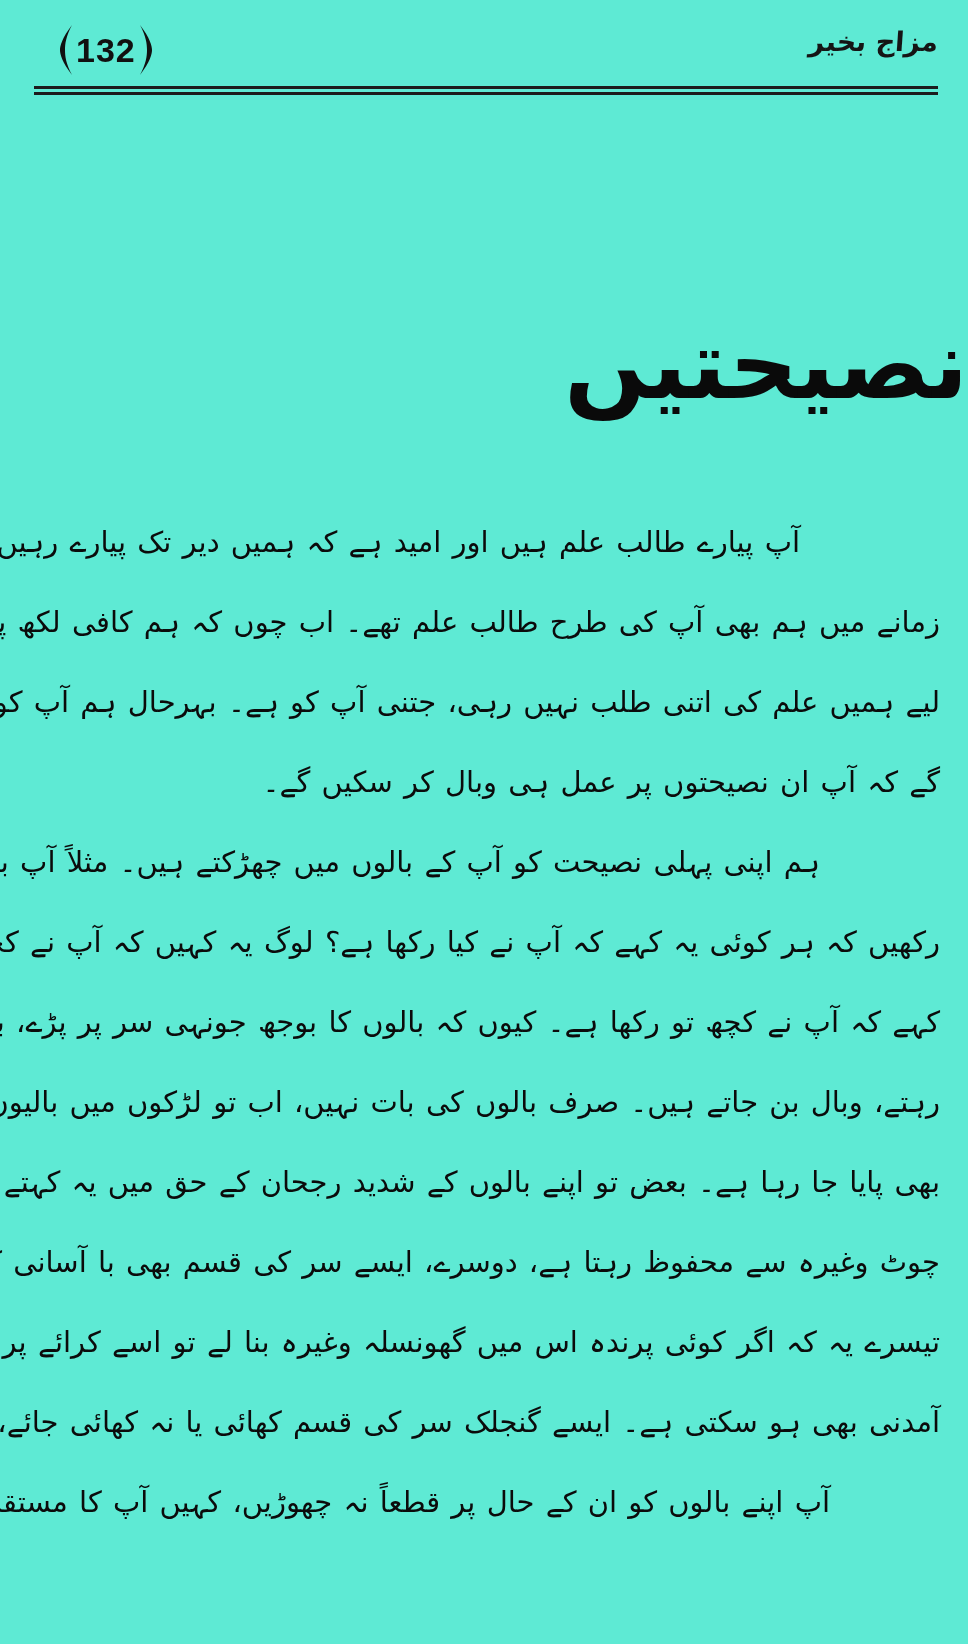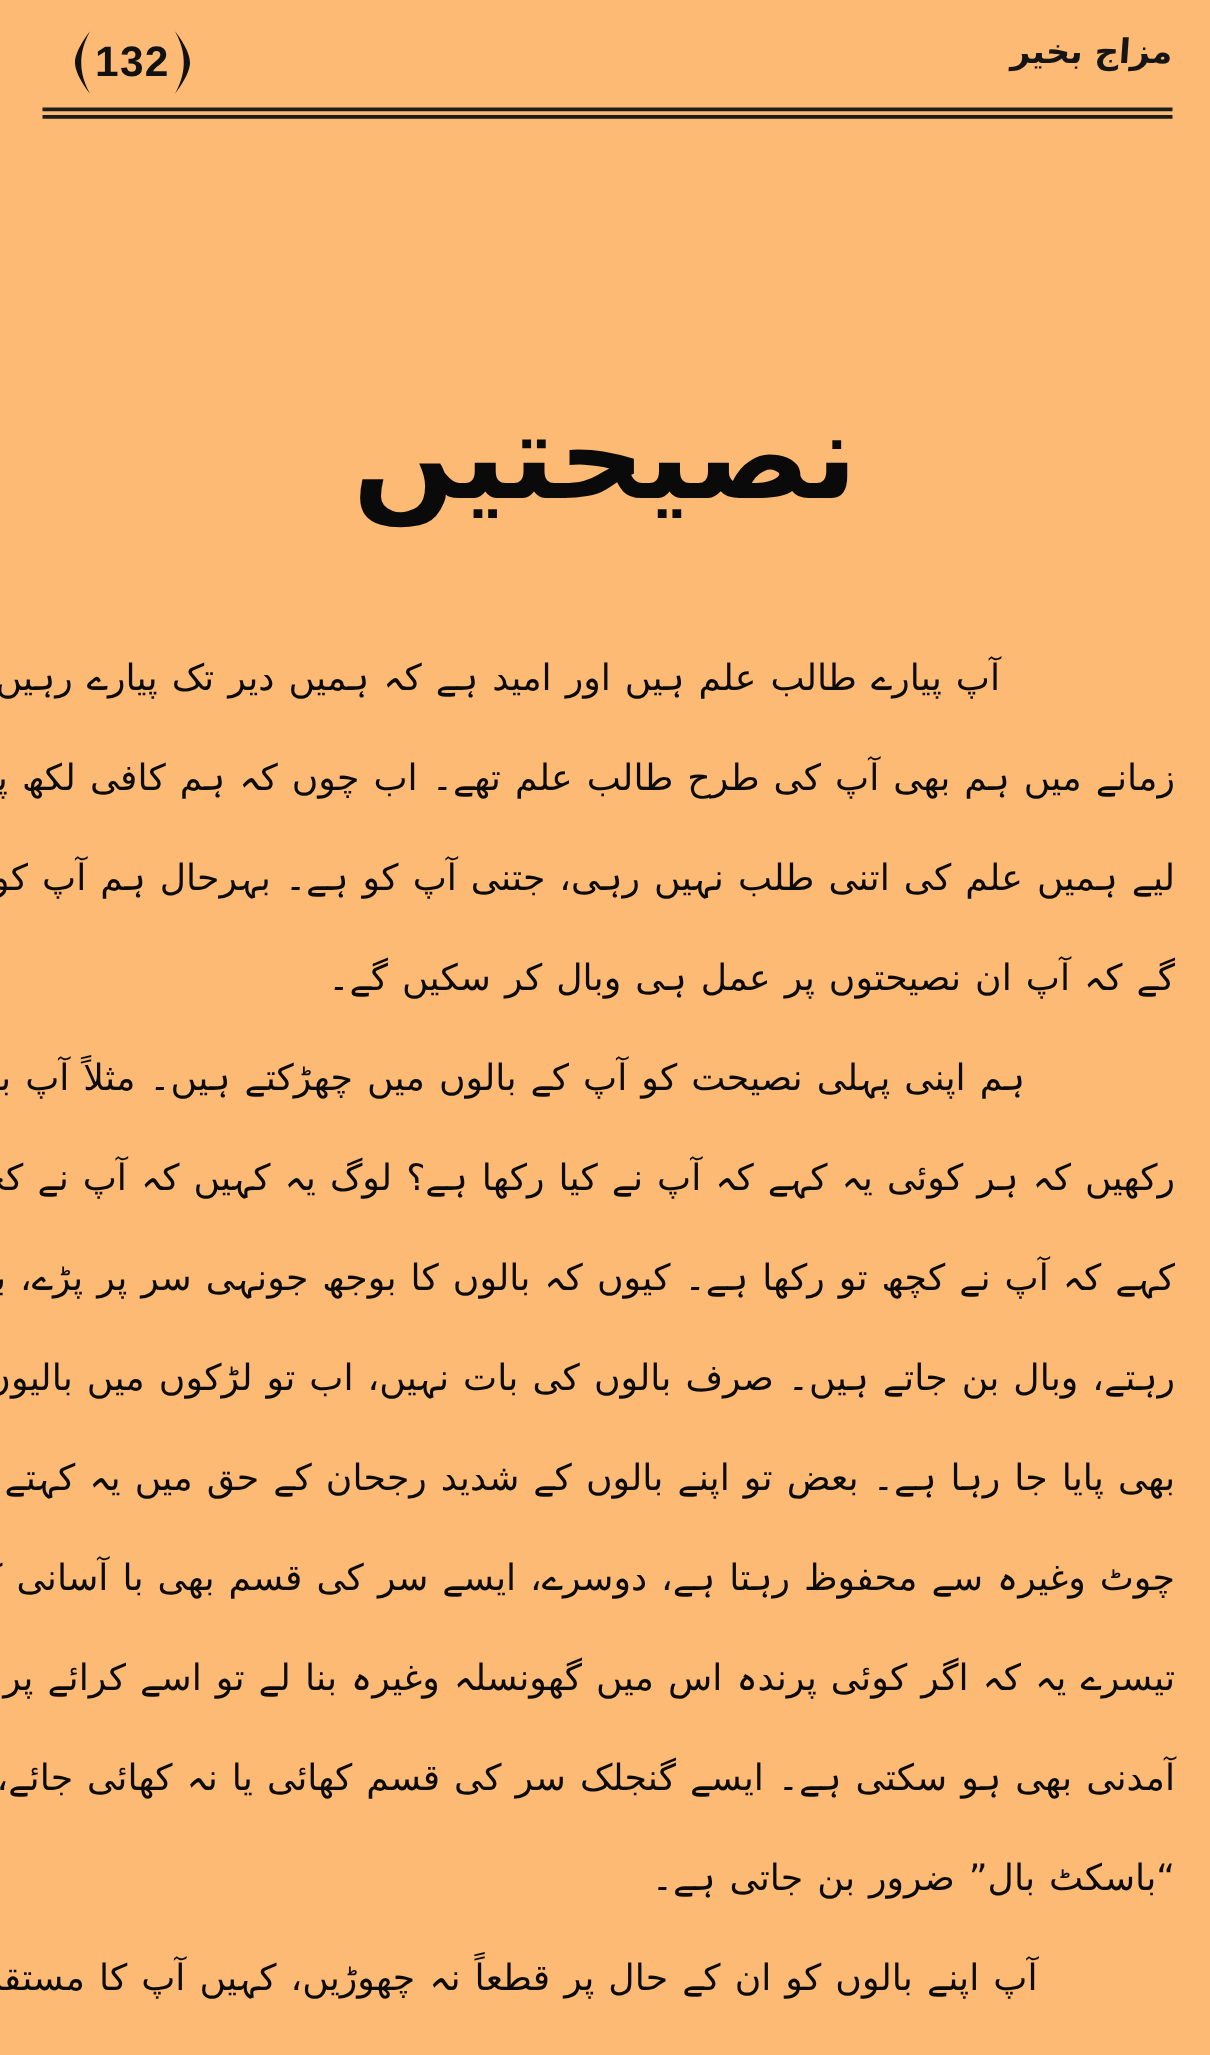--- a/index.html
+++ b/index.html
@@ -5,21 +5,21 @@
   html,body{margin:0;padding:0;}
   body{
     width:968px;height:1644px;
     background:#f2f2ee;
     font-family:"DejaVu Sans",sans-serif;
     position:relative;
     overflow:hidden;
   }
   .page{
     position:absolute;inset:0;
-    background:#fdba74;
+    background:#5eead4;
     color:#0d0d0d;
   }
   
   .header{
     position:absolute;top:18px;left:0;right:0;height:64px;
   }
   .pageno{
     position:absolute;left:58px;top:6px;
     display:flex;align-items:center;gap:2px;
     font-family:"Liberation Sans",sans-serif;
@@ -38,21 +38,20 @@
   .rule{
     position:absolute;top:86px;left:34px;right:30px;
     height:3px;
     border-top:3px solid #1c1c1c;
     border-bottom:3px solid #1c1c1c;
   }
   
   .title{
     position:absolute;top:295px;left:0;right:0;
     margin:0;
-    text-align:center;
     direction:rtl;
     font-size:96px;line-height:140px;
     font-weight:bold;
     color:#0a0a0a;
     letter-spacing:-2px;
   }
   
   .body{
     position:absolute;top:502px;left:32px;right:28px;
     direction:rtl;
@@ -99,17 +98,16 @@
     <div class="ln">لیے ہمیں علم کی اتنی طلب نہیں رہی، جتنی آپ کو ہے۔ بہرحال ہم آپ کو اتنی نصیحتیں کریں</div>
     <div class="ln end">گے کہ آپ ان نصیحتوں پر عمل ہی وبال کر سکیں گے۔</div>
     <div class="ln first2">ہم اپنی پہلی نصیحت کو آپ کے بالوں میں چھڑکتے ہیں۔ مثلاً آپ بال ایسے</div>
     <div class="ln">رکھیں کہ ہر کوئی یہ کہے کہ آپ نے کیا رکھا ہے؟ لوگ یہ کہیں کہ آپ نے کچھ نہیں رکھا اور سر یہ</div>
     <div class="ln">کہے کہ آپ نے کچھ تو رکھا ہے۔ کیوں کہ بالوں کا بوجھ جونہی سر پر پڑے، بال بال نہیں</div>
     <div class="ln">رہتے، وبال بن جاتے ہیں۔ صرف بالوں کی بات نہیں، اب تو لڑکوں میں بالیوں کا رجحان</div>
     <div class="ln">بھی پایا جا رہا ہے۔ بعض تو اپنے بالوں کے شدید رجحان کے حق میں یہ کہتے ہیں کہ ایک تو سر</div>
     <div class="ln">چوٹ وغیرہ سے محفوظ رہتا ہے، دوسرے، ایسے سر کی قسم بھی با آسانی کھائی جا سکتی ہے اور</div>
     <div class="ln">تیسرے یہ کہ اگر کوئی پرندہ اس میں گھونسلہ وغیرہ بنا لے تو اسے کرائے پر چڑھا کر بالائی</div>
     <div class="ln">آمدنی بھی ہو سکتی ہے۔ ایسے گنجلک سر کی قسم کھائی یا نہ کھائی جائے، حجامت والے دن اس کی</div>
-    <div class="ln end">“باسکٹ بال” ضرور بن جاتی ہے۔</div>
     <div class="ln first3">آپ اپنے بالوں کو ان کے حال پر قطعاً نہ چھوڑیں، کہیں آپ کا مستقبل</div>
   </div>
 
 </div>
 
 </body></html>

